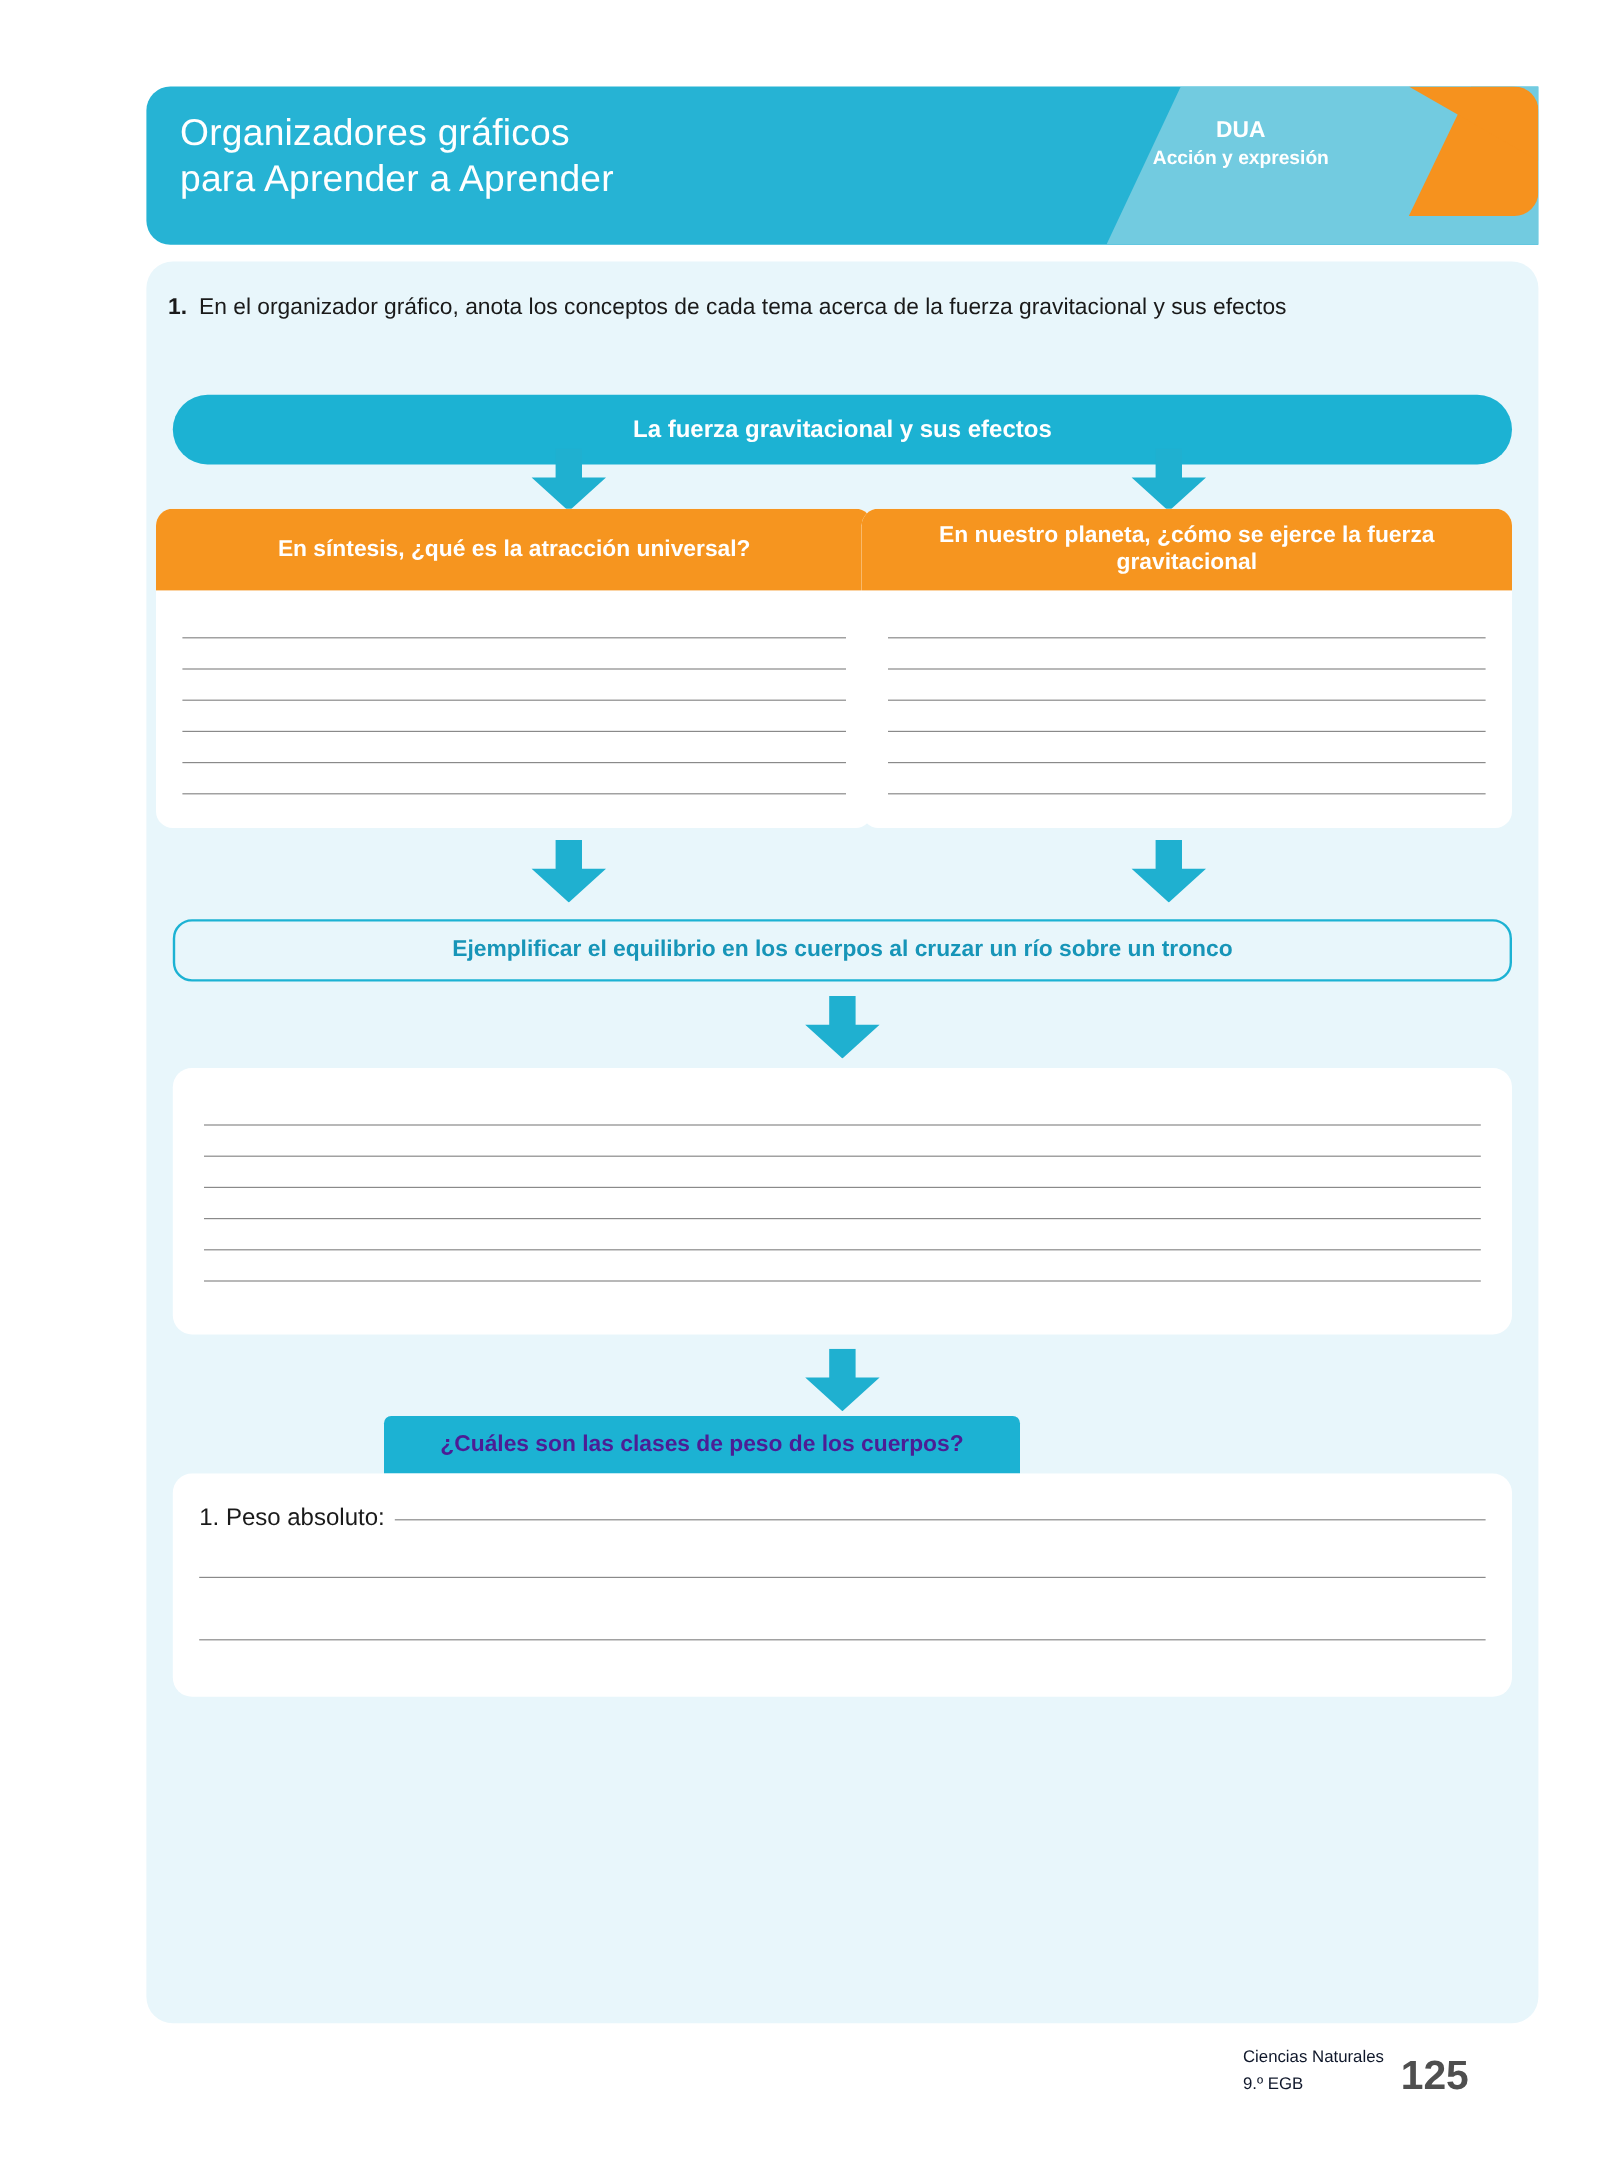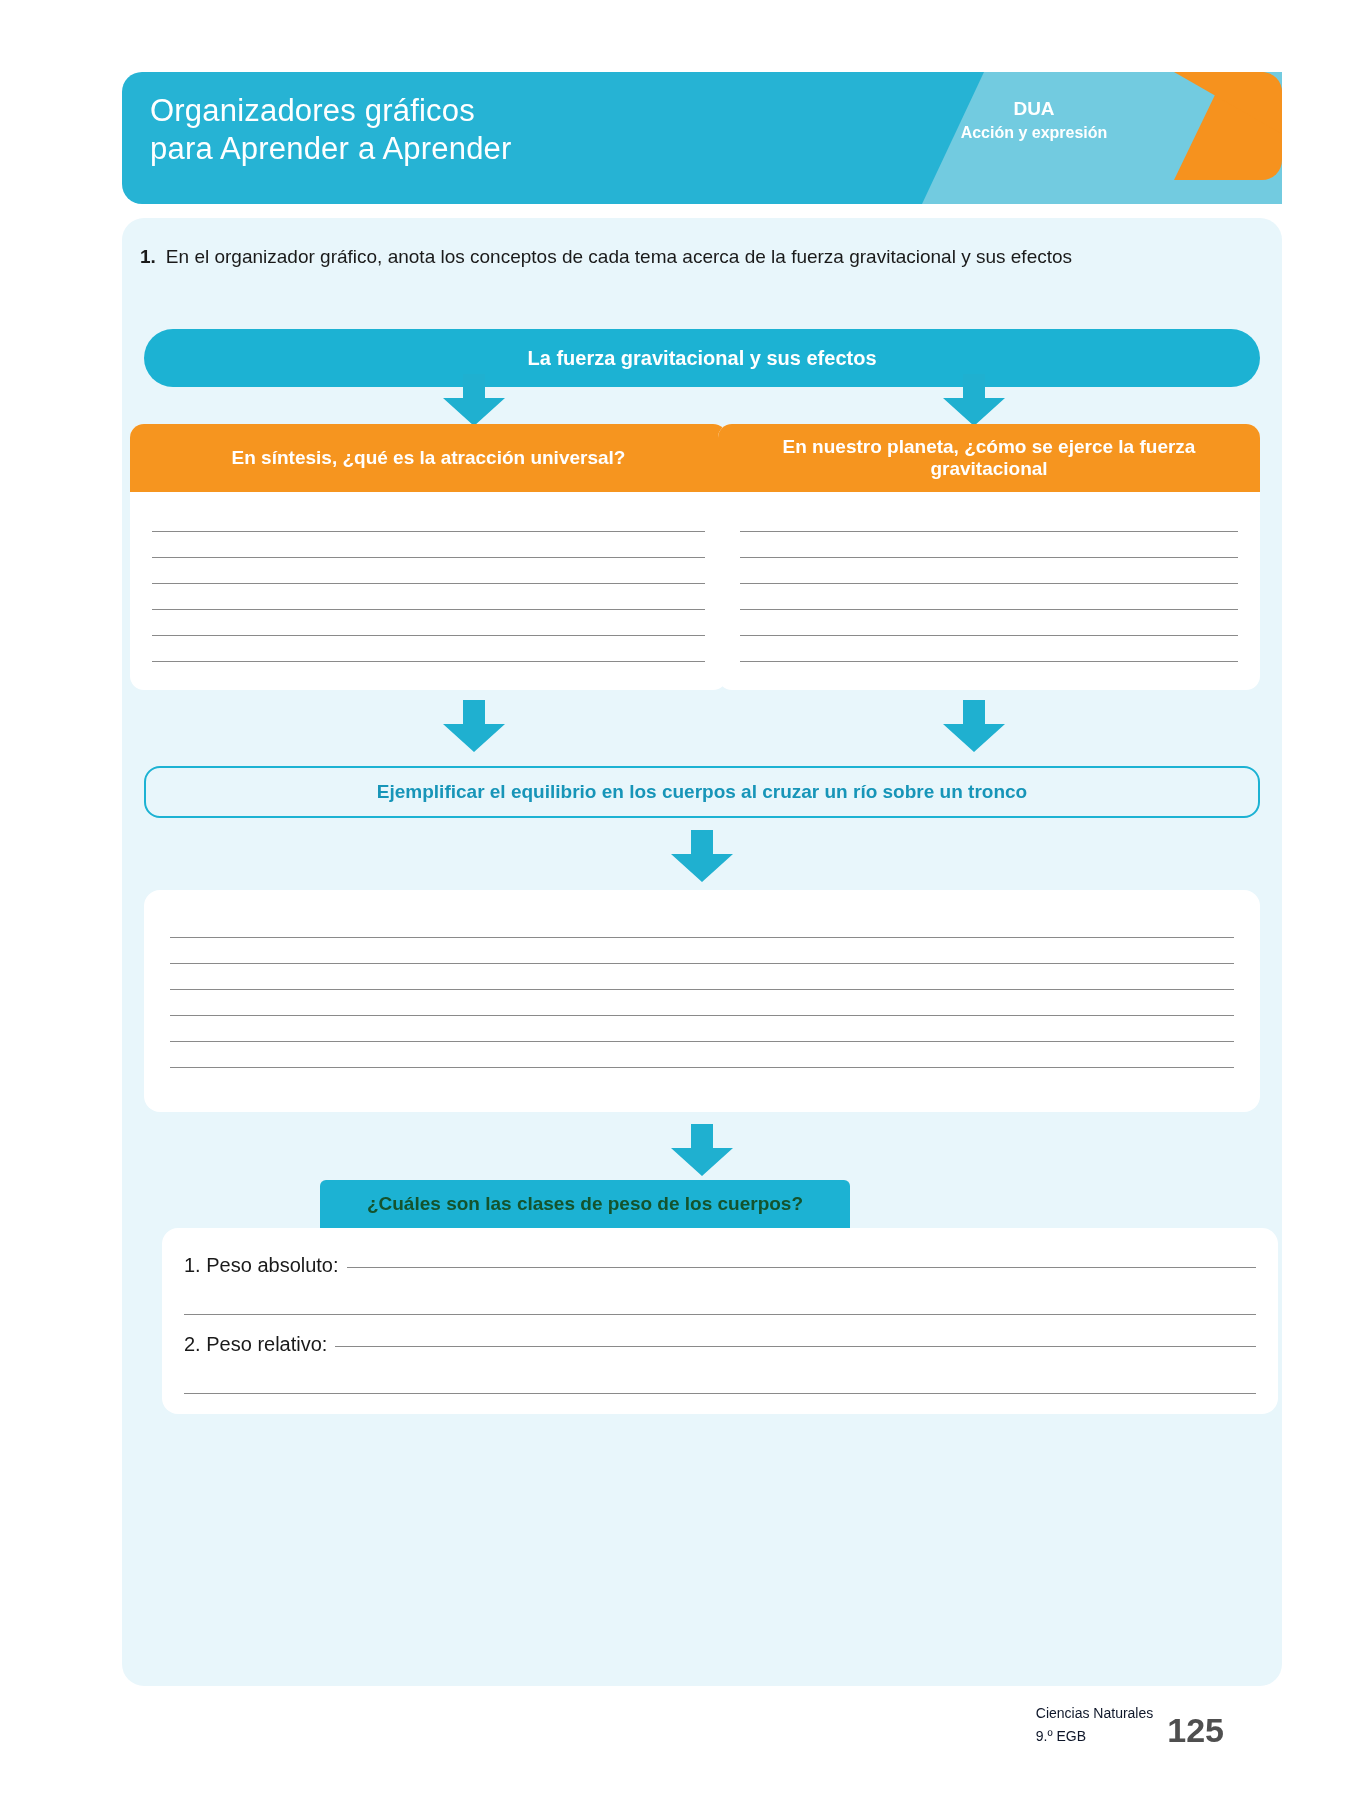--- a/index.html
+++ b/index.html
@@ -152,21 +152,21 @@
   .wcard {
     position: absolute;
     background: #ffffff;
     border-radius: 16px;
   }
 
   
   .tab-teal {
     position: absolute;
     background: #1cb2d3;
-    color: #14532d;
+    color: #4c1d95;
     font-size: 19px; font-weight: bold;
     display: flex; align-items: center; justify-content: center;
     border-radius: 6px 6px 0 0;
   }
   .weight-card {
     position: absolute;
     background: #ffffff;
     border-radius: 16px;
     padding: 26px 22px;
   }
@@ -306,30 +306,26 @@
     </div>
 
     <div class="arrow" style="left:545px; top:906px;">
       <svg viewBox="0 0 70 52">
           <polygon points="24,0 46,0 46,24 66,24 35,52 4,24 24,24" fill="#1fb0d0"></polygon>
         </svg>
     </div>
 
     <div class="tab-teal" style="left:198px; top:962px; width:530px; height:48px;">¿Cuáles son las clases de peso de los cuerpos?</div>
 
-    <div class="weight-card" style="left:22px; top:1010px; width:1116px; height:186px;margin-left:18px;">
+    <div class="weight-card" style="left:22px; top:1010px; width:1116px; height:186px;">
       <div class="weight-row">
         <span class="weight-label">1. Peso absoluto:</span>
         <span class="weight-rule"></span>
       </div>
       <div class="weight-full"></div>
-      <div class="weight-row">
-        <span class="weight-label">2. Peso relativo:</span>
-        <span class="weight-rule"></span>
-      </div>
       <div class="weight-full" style="margin-bottom:0;"></div>
     </div>
 
   </div>
 
   <div class="footer">
     <div class="footer-text">
       <div>Ciencias Naturales</div>
       <div>9.º EGB</div>
     </div>

